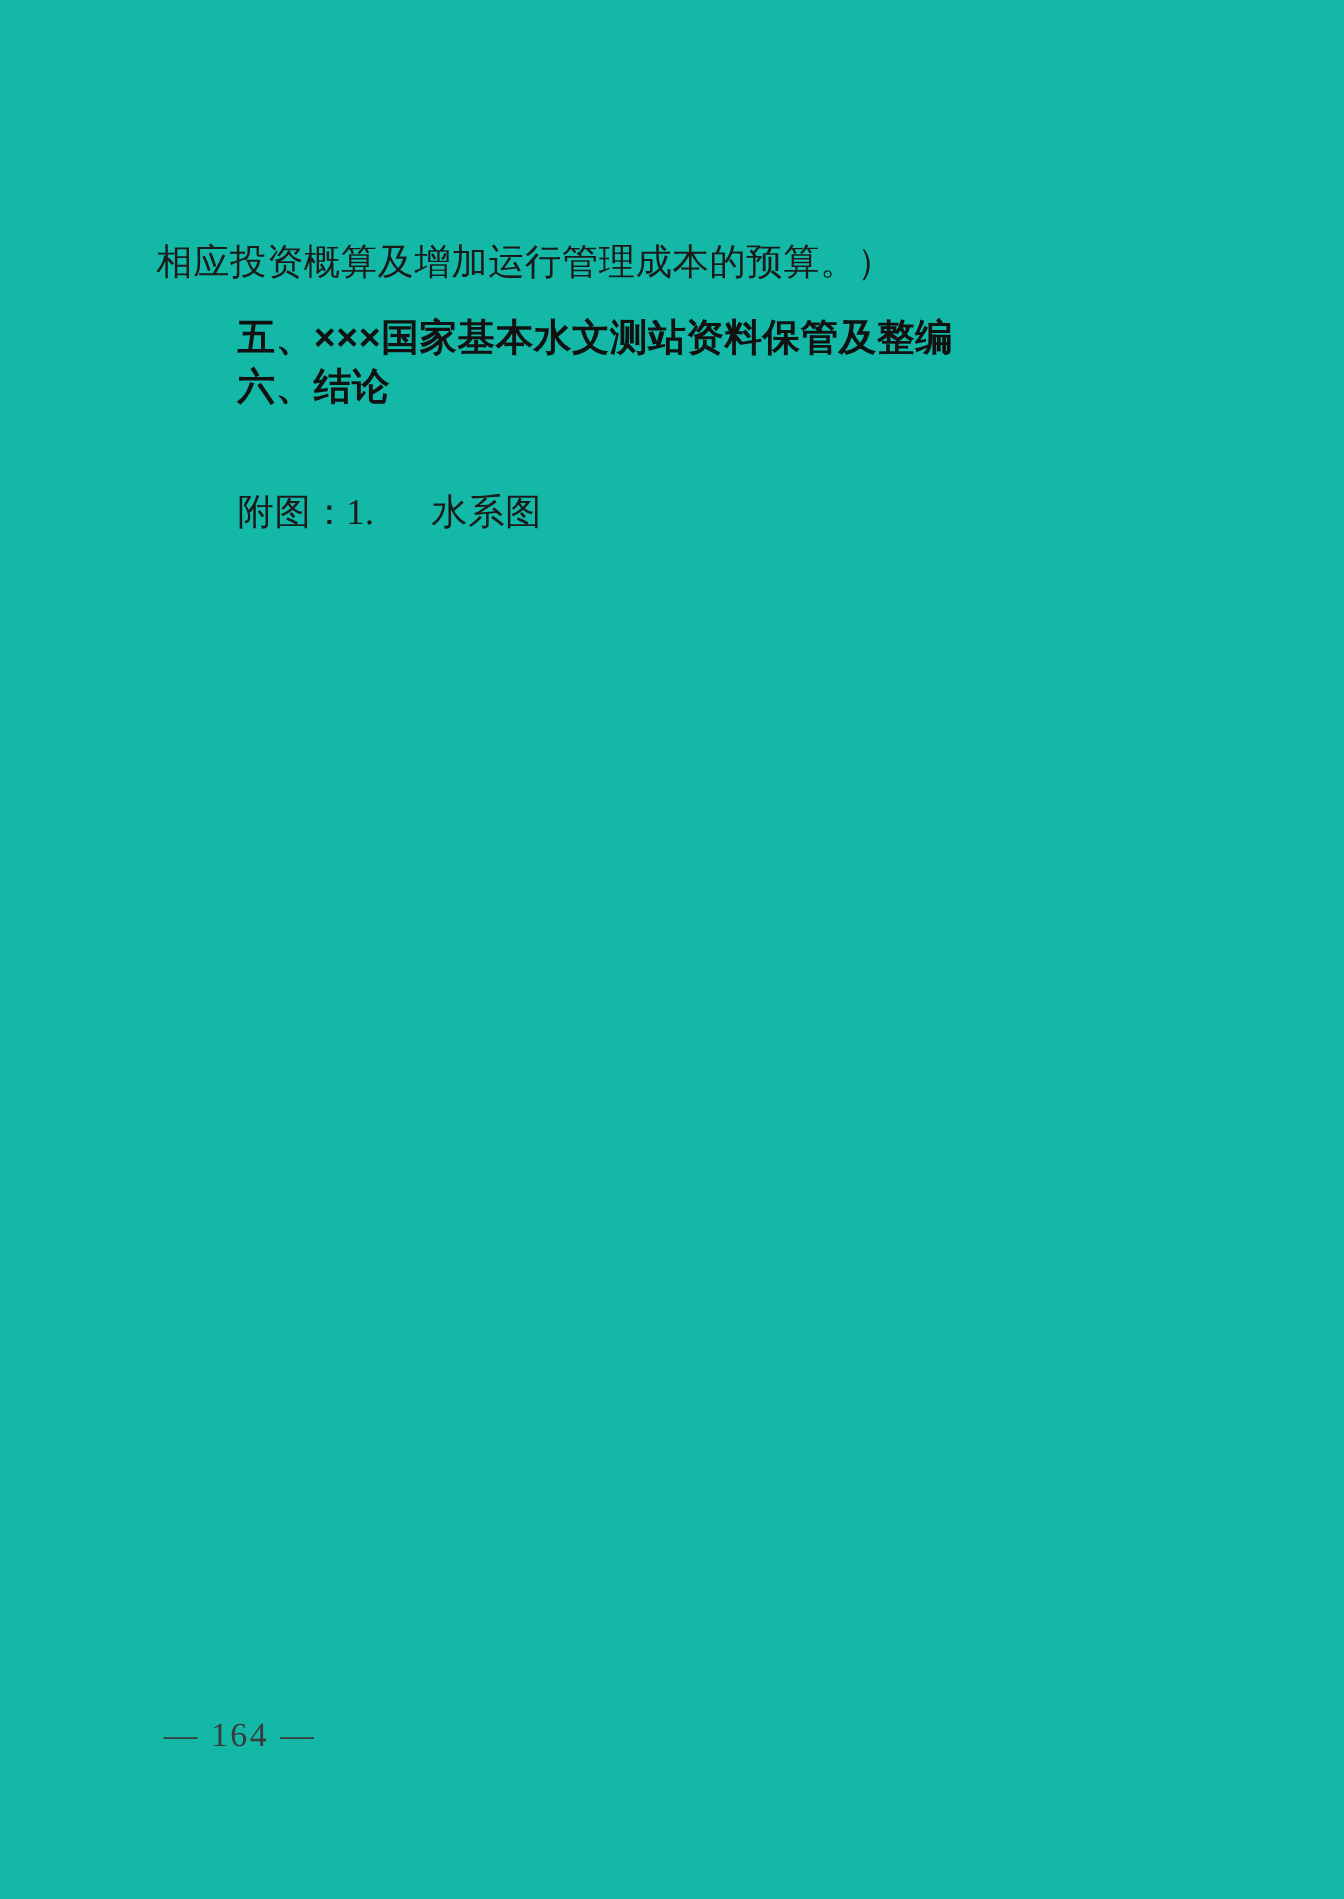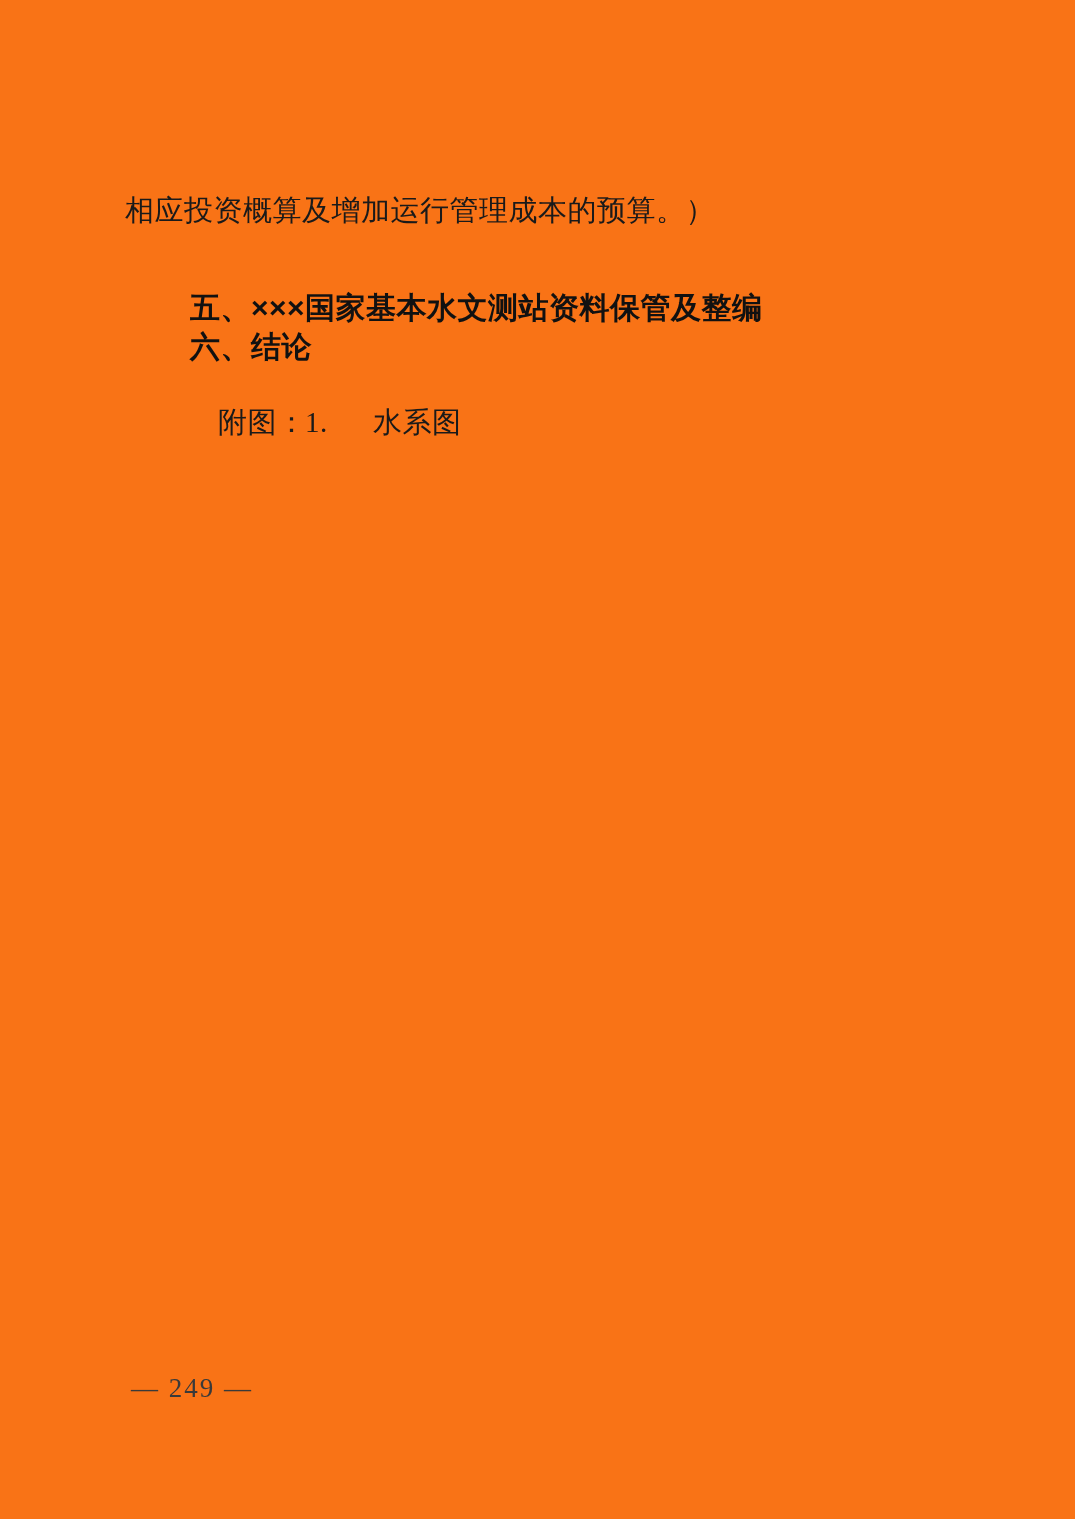--- a/index.html
+++ b/index.html
@@ -9,21 +9,21 @@
     height: 1519px;
     background: #ffffff;
     font-family: "Liberation Serif", "DejaVu Serif", serif;
     color: #1a1a1a;
   }
 
   .page {
     position: relative;
     width: 1075px;
     height: 1519px;
-    background: #f97316;
+    background: #14b8a6;
     overflow: hidden;
   }
 
   
   .para {
     position: absolute;
     left: 125px;
     top: 192px;
     font-size: 29px;
     line-height: 36px;
@@ -37,35 +37,34 @@
   .heading {
     position: absolute;
     left: 190px;
     font-size: 30px;
     line-height: 38px;
     font-weight: 700;
     font-family: "Liberation Sans", "DejaVu Sans", sans-serif;
     letter-spacing: 0.5px;
     white-space: nowrap;
     color: #111111;
-    margin-top: 37px;
   }
   .heading-five { top: 252px; }
   .heading-six  { top: 291px; }
 
   
   .attach-line {
     position: absolute;
     font-size: 29px;
     line-height: 36px;
     letter-spacing: 0.5px;
     font-family: "Liberation Serif", "DejaVu Serif", serif;
     white-space: nowrap;
   }
-  .attach-line-1 { left: 190px; top: 404px; margin-left: 28px; }
+  .attach-line-1 { left: 190px; top: 392px; }
   .attach-line-2 { left: 277px; top: 465px; }
 
   .attach-label {
     display: inline-block;
     width: 87px;
   }
   .attach-num {
     display: inline-block;
     width: 68px;
   }
@@ -91,15 +90,15 @@
 
   <h2 class="heading heading-five">五、×××国家基本水文测站资料保管及整编</h2>
 
   <h2 class="heading heading-six">六、结论</h2>
 
   <div class="attach-line attach-line-1">
     <span class="attach-label">附图：</span><span class="attach-num">1.</span><span>水系图</span>
   </div>
 
 
-  <div class="page-number">— 249 —</div>
+  <div class="page-number">— 164 —</div>
 
 </div>
 
 </body></html>

